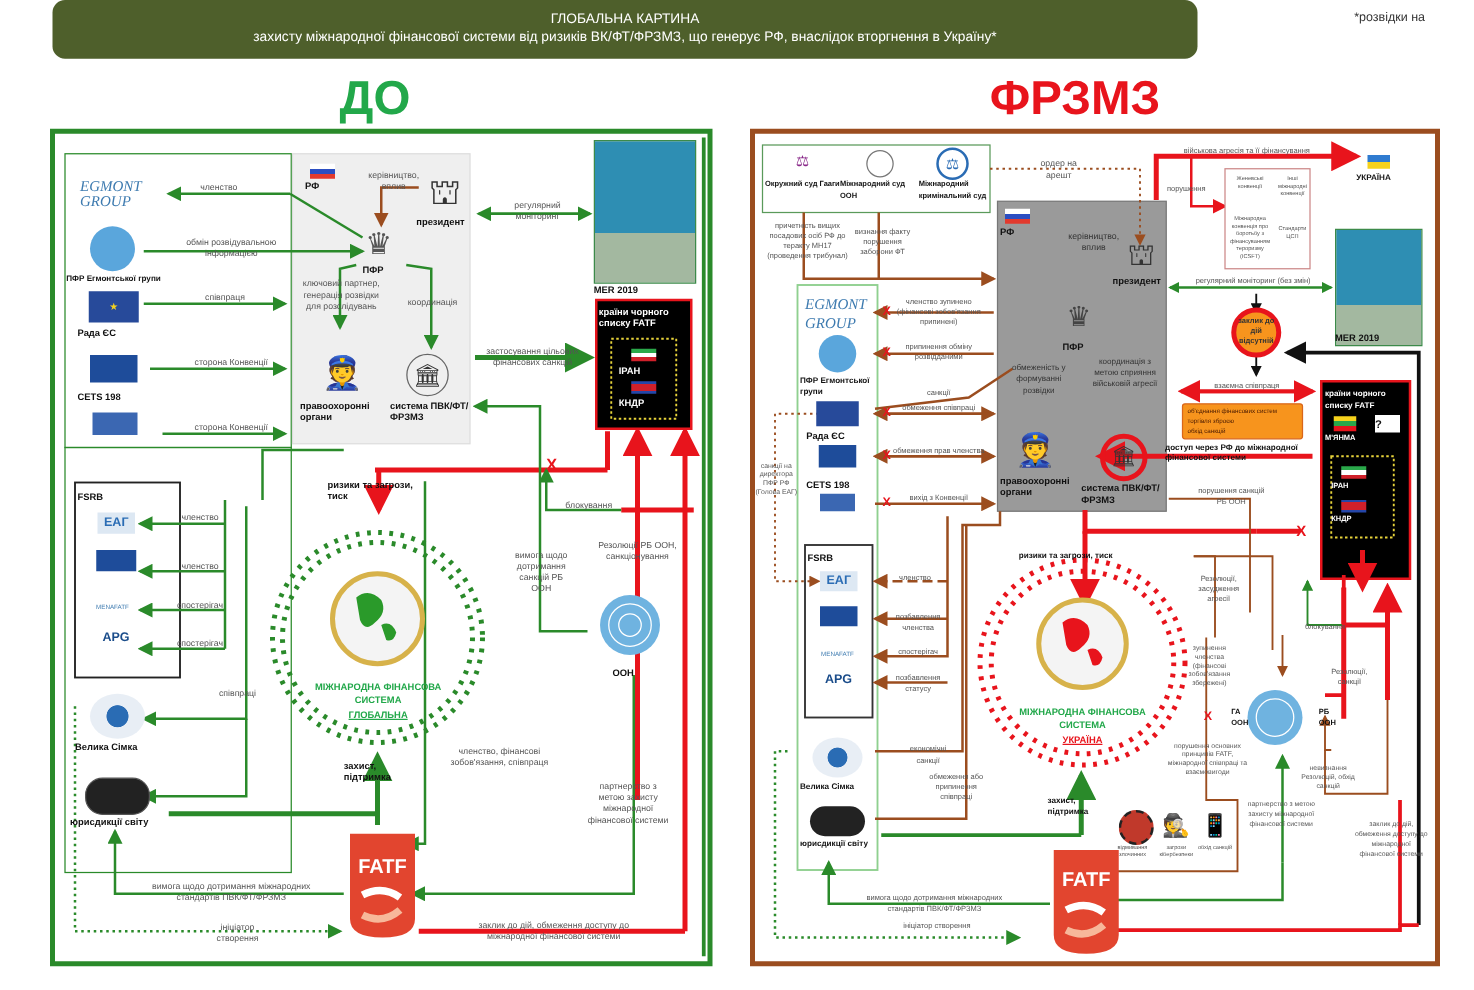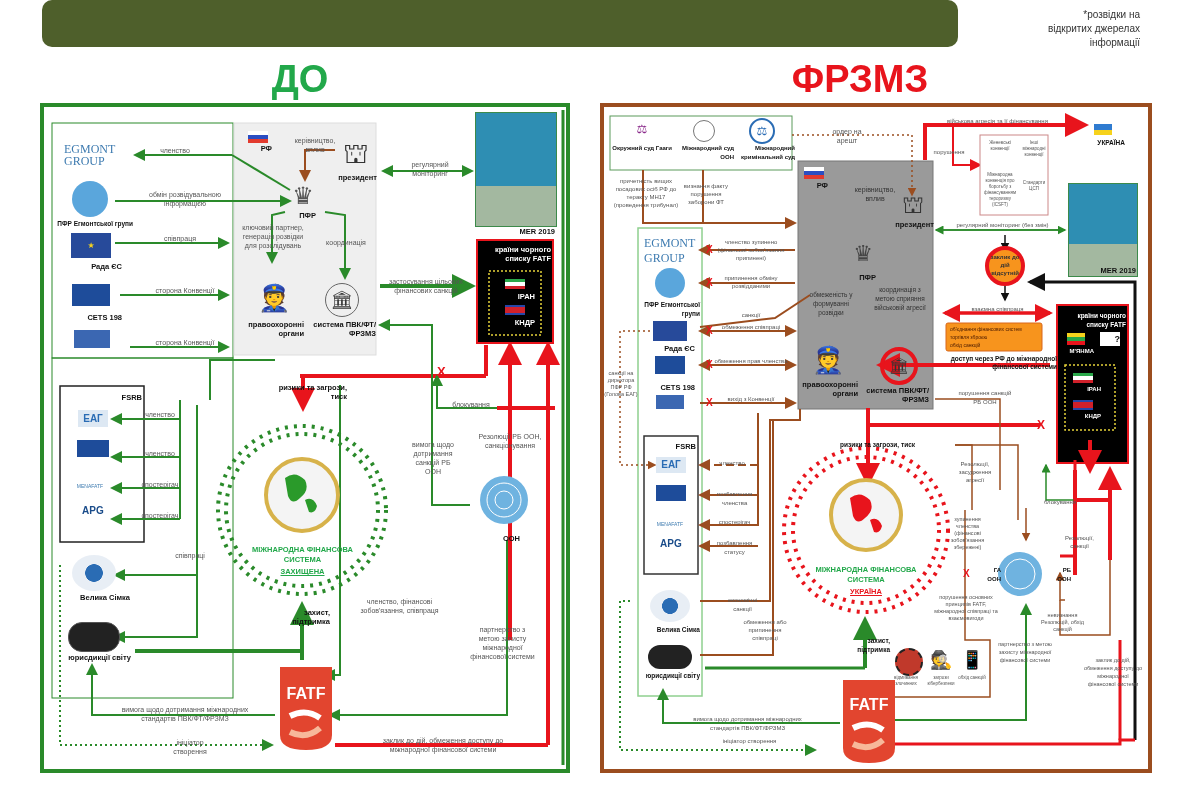--- a/index.html
+++ b/index.html
@@ -3,32 +3,33 @@
 <meta charset="utf-8">
 <style>
   html,body{margin:0;padding:0;}
   body{width:1179px;height:792px;background:#fff;position:relative;overflow:hidden;font-family:"Liberation Sans",sans-serif;color:#333;}
   .abs{position:absolute;}
   .header{left:42px;top:0;width:916px;height:47px;background:#4e5f2b;border-radius:10px;color:#fff;text-align:center;font-size:11px;line-height:15px;padding-top:8px;box-sizing:border-box;}
   .note{left:1000px;top:8px;width:140px;text-align:right;font-size:10px;line-height:14px;color:#333;}
   .big{font-weight:bold;font-size:38px;text-align:center;}
   .panel{border:4px solid #2a8a2a;box-sizing:border-box;}
   .txt{font-size:7px;line-height:9px;color:#555;text-align:center;}
-  .btxt{font-size:7.5px;line-height:9px;color:#111;font-weight:bold;text-align:right;}
-  .icon{display:flex;align-items:flex-end;justify-content:center;}
+  .btxt{font-size:7.5px;line-height:9px;color:#111;font-weight:bold;text-align:left;}
+  .icon{display:flex;align-items:flex-end;justify-content:center;font-style:italic;}
   svg.lines{position:absolute;left:0;top:0;}
 </style>
 </head>
 <body>
 
 <div class="abs header">
+  <div>ГЛОБАЛЬНА КАРТИНА</div>
+  <div>захисту міжнародної фінансової системи від ризиків ВК/ФТ/ФРЗМЗ, що генерує РФ, внаслідок вторгнення в Україну*</div>
 </div>
 <div class="abs note">
   <div>*розвідки на</div>
-  <div>відкритих джерелах інформації</div>
 </div>
 
 <div class="abs big" style="left:200px;top:58px;width:200px;color:#22a84a;">ДО</div>
 <div class="abs big" style="left:760px;top:58px;width:200px;color:#e8141c;">ФРЗМЗ</div>
 
 <div class="abs panel" style="left:40px;top:103px;width:530px;height:670px;border-color:#2a8a2a;"></div>
 
 <svg class="lines" width="1179" height="792">
   <defs>
     <marker id="ag" markerWidth="6" markerHeight="6" refX="5" refY="3" orient="auto">
@@ -176,21 +177,21 @@
 <div class="abs" style="left:437px;top:364px;color:#e8141c;font-weight:bold;font-size:13px;">X</div>
 <div class="abs btxt" style="left:262px;top:383px;width:85px;">ризики та загрози, тиск</div>
 <div class="abs txt" style="left:446px;top:400px;width:50px;">блокування</div>
 <div class="abs txt" style="left:470px;top:432px;width:80px;">Резолюції РБ ООН, санкціонування</div>
 <div class="abs txt" style="left:408px;top:440px;width:50px;">вимога щодо дотримання санкцій РБ ООН</div>
 <div class="abs btxt" style="left:490px;top:534px;width:30px;">ООН</div>
 
 <div class="abs" style="left:230px;top:545px;width:145px;text-align:center;font-size:7.5px;font-weight:bold;color:#22a84a;line-height:10px;">
   <div>МІЖНАРОДНА ФІНАНСОВА</div>
   <div>СИСТЕМА</div>
-  <div style="text-decoration:underline;margin-top:2px;">ЗАХИЩЕНА</div>
+  <div style="text-decoration:underline;margin-top:2px;">ГЛОБАЛЬНА</div>
 </div>
 <div class="abs btxt" style="left:275px;top:608px;width:55px;">захист, підтримка</div>
 <div class="abs txt" style="left:352px;top:597px;width:95px;">членство, фінансові зобов'язання, співпраця</div>
 <div class="abs txt" style="left:470px;top:625px;width:65px;">партнерство з метою захисту міжнародної фінансової системи</div>
 <div class="abs" style="left:280px;top:685px;width:52px;color:#fff;font-weight:bold;font-size:16px;text-align:center;">FATF</div>
 <div class="abs txt" style="left:110px;top:705px;width:150px;">вимога щодо дотримання міжнародних стандартів ПВК/ФТ/ФРЗМЗ</div>
 <div class="abs txt" style="left:160px;top:738px;width:60px;">ініціатор створення</div>
 <div class="abs txt" style="left:368px;top:736px;width:150px;">заклик до дій, обмеження доступу до міжнародної фінансової системи</div>
 
 <div class="abs panel" style="left:600px;top:103px;width:552px;height:670px;border-color:#9b4d1f;"></div>

